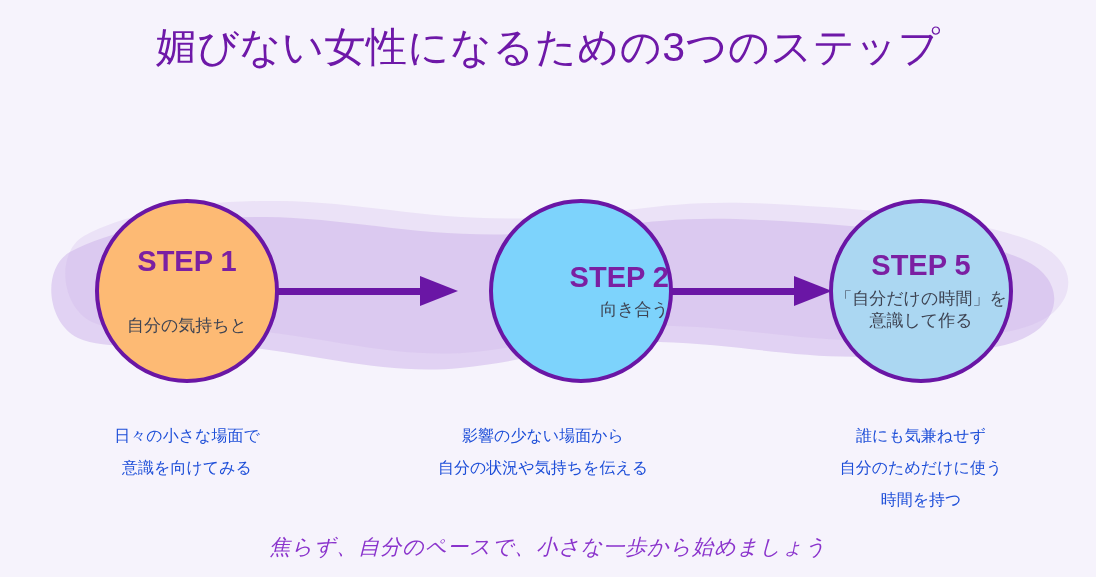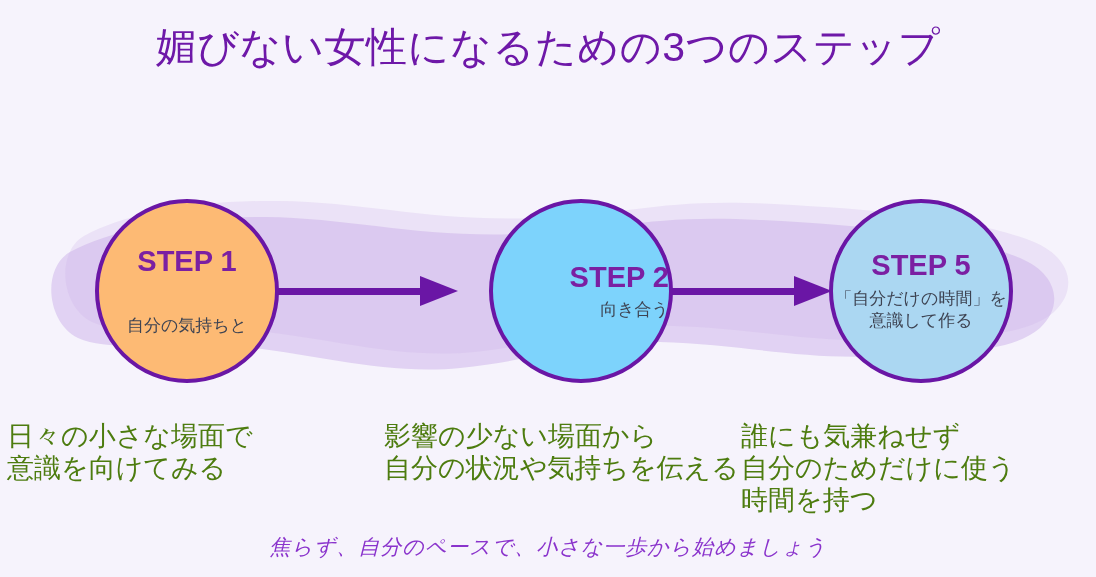--- a/index.html
+++ b/index.html
@@ -57,26 +57,26 @@
   .arrow-head{
     width:0;height:0;
     border-top:15px solid transparent;
     border-bottom:15px solid transparent;
     border-left:38px solid #6a16a5;
   }
 
   
   .step-desc{
     position:absolute;top:420px;width:360px;
-    text-align:left;
-    font-size:27px;color:#4d7c0f;line-height:32px;
+    text-align:center;
+    font-size:16px;color:#1d4ed8;line-height:32px;
     z-index:2;
   }
   .desc-1{left:7px;}
-  .desc-2{left:384px;}
+  .desc-2{left:363px;}
   .desc-3{left:741px;}
 
   
   .footer-note{
     position:absolute;top:533px;left:0;width:100%;
     text-align:center;
     font-size:21px;font-style:italic;
     color:#8a33cc;letter-spacing:1px;
     z-index:3;
   }

